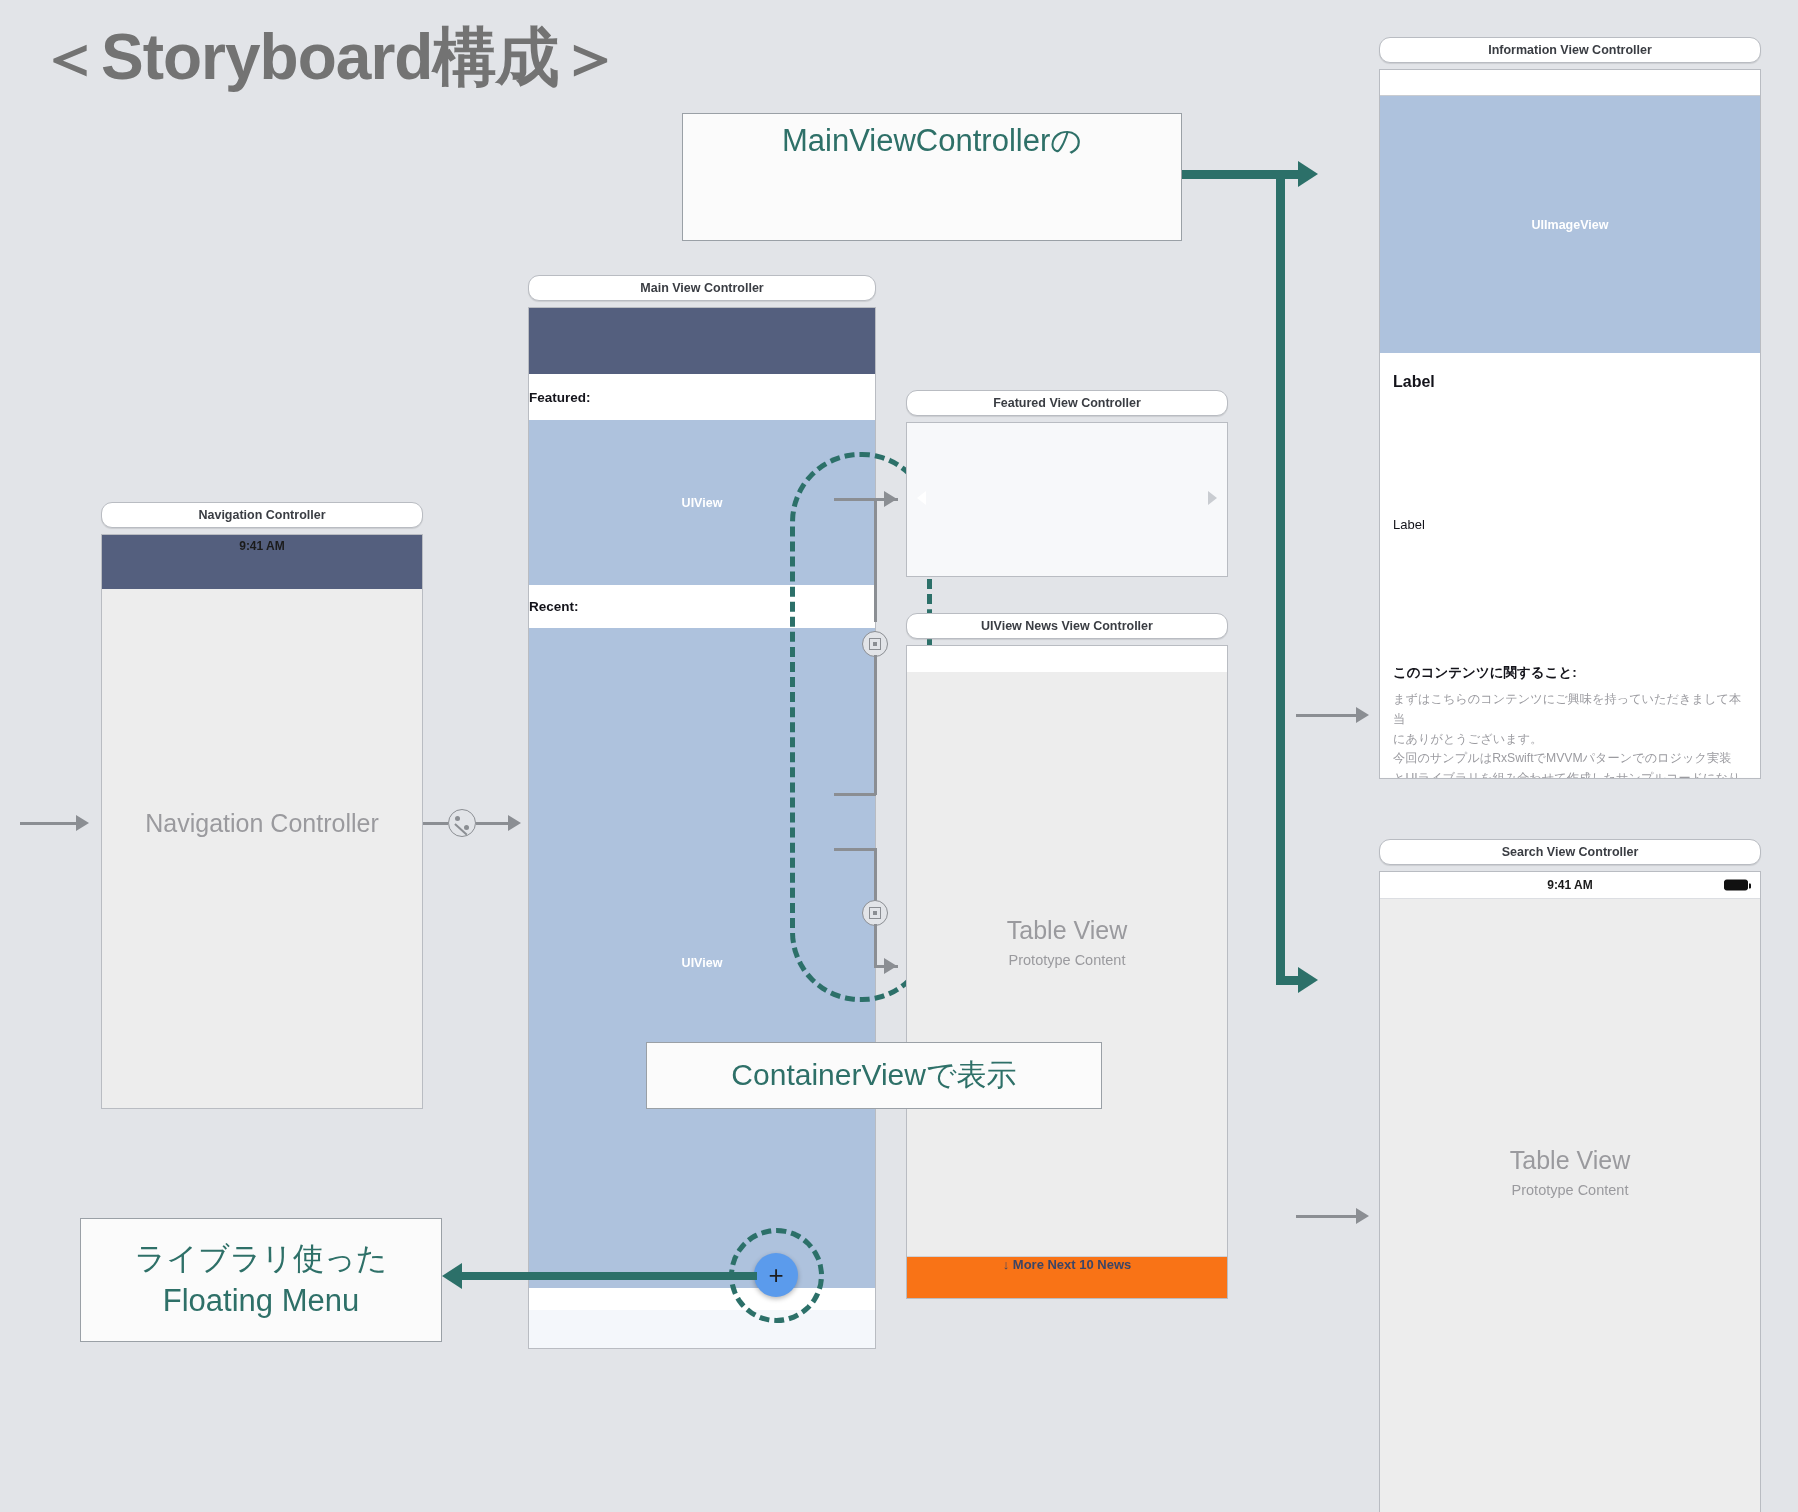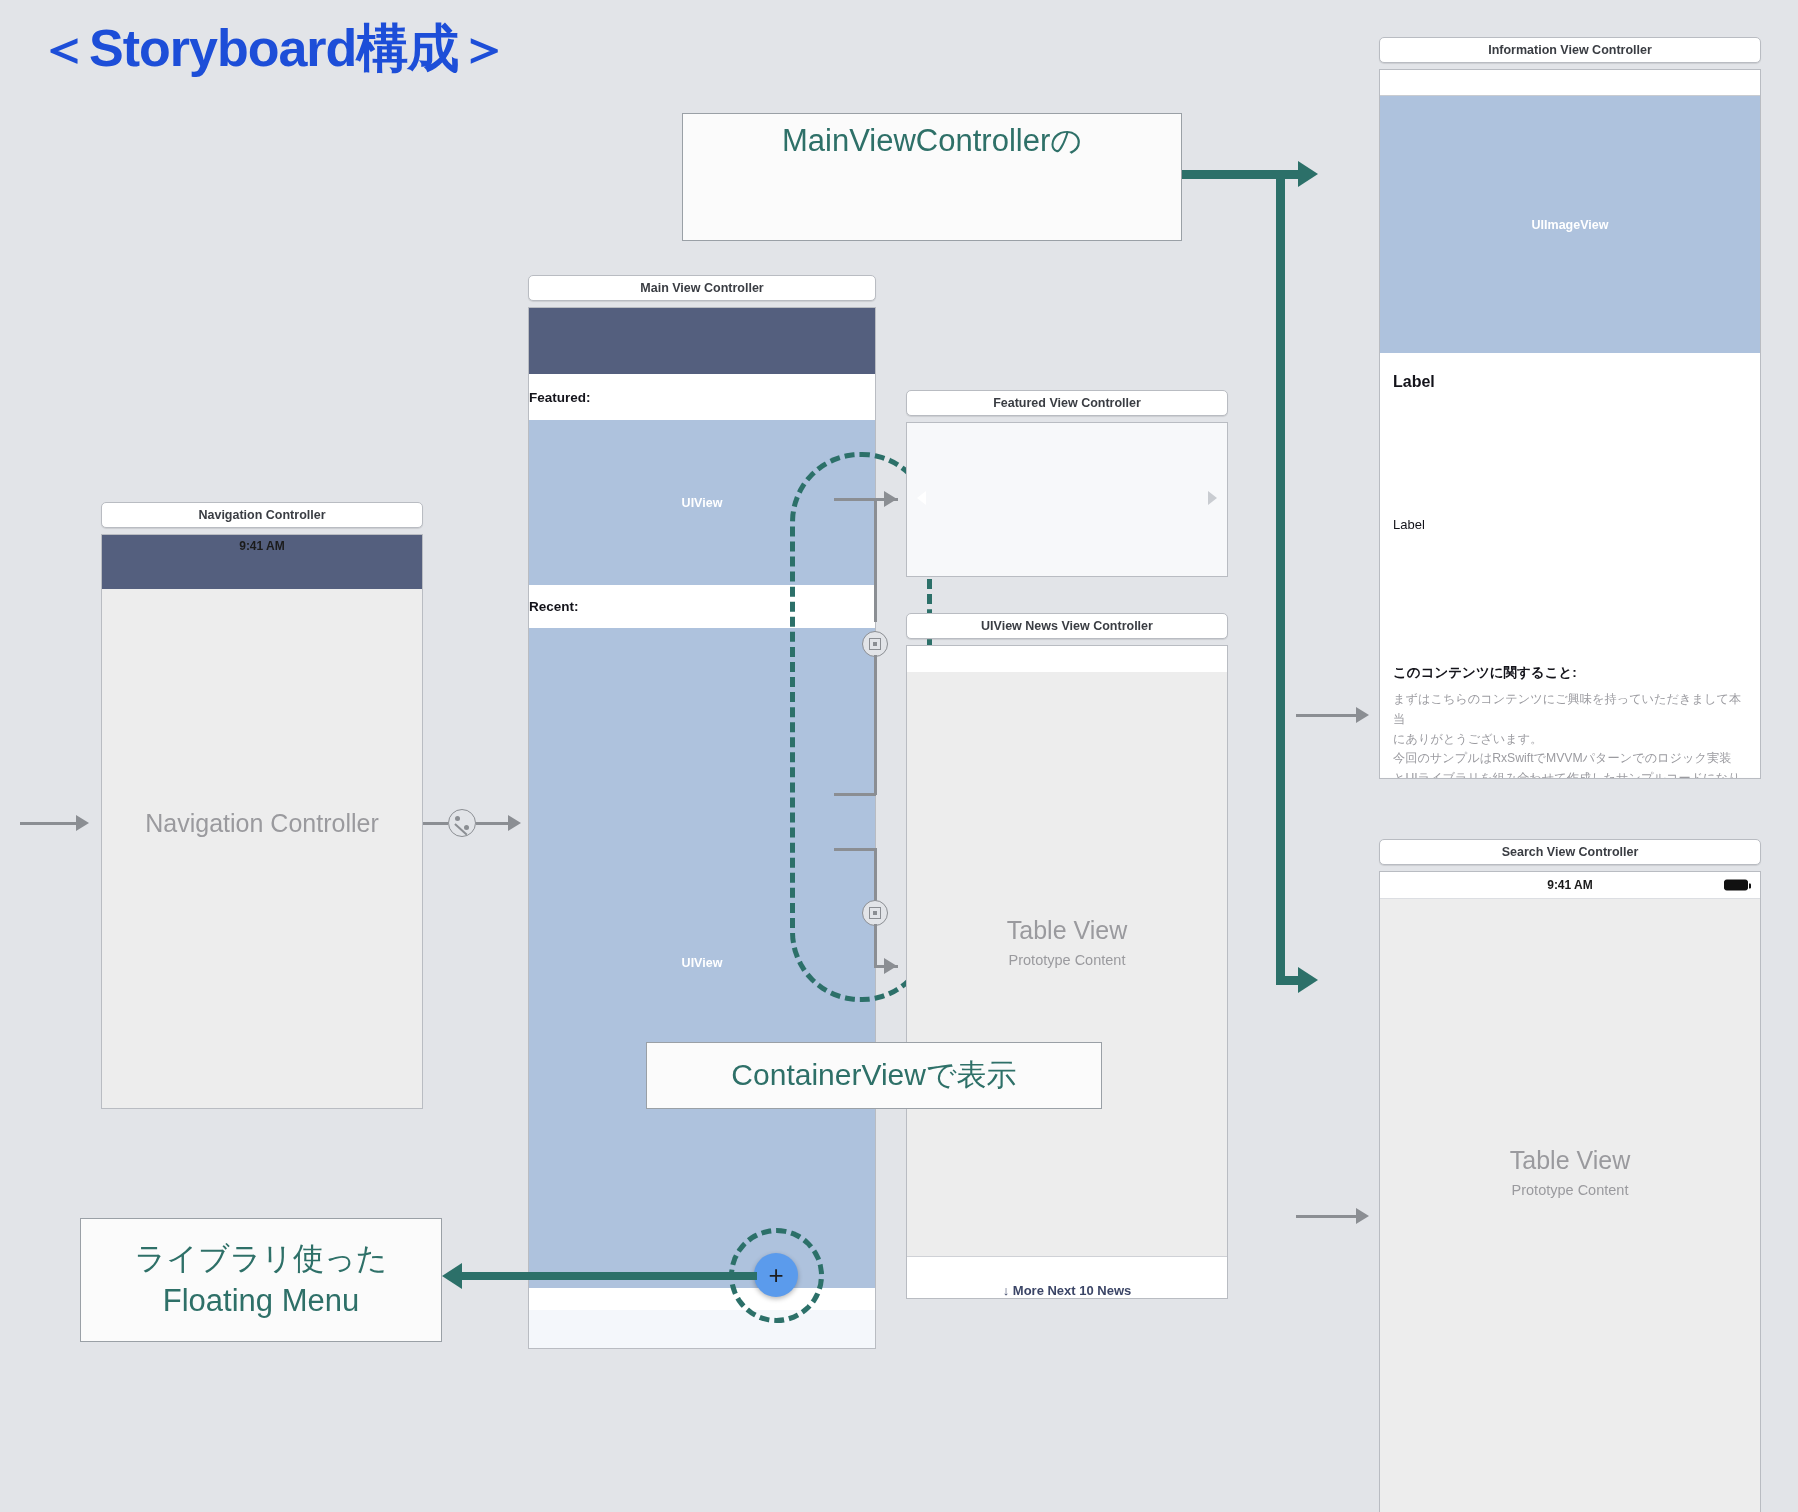--- a/index.html
+++ b/index.html
@@ -10,30 +10,30 @@
     font-family: "Liberation Sans", "DejaVu Sans", sans-serif;
     position: relative;
     overflow: hidden;
   }
   .canvas { position: absolute; inset: 0; }
   .abs { position: absolute; }
 
   
   #page-title {
     left: 38px; top: 14px;
-    font-size: 52px; font-weight: 700;
-    color: #1d4ed8; letter-spacing: -1px;
+    font-size: 64px; font-weight: 700;
+    color: #737373; letter-spacing: -1px;
     white-space: nowrap;
   }
 
   
   .scene-title {
     background: #ffffff;
     border: 1px solid #b9bcc2;
-    border-radius: 5px;
+    border-radius: 11px;
     height: 26px;
     display: flex; align-items: center; justify-content: center;
     font-size: 12.5px; font-weight: 700; color: #3a3d43;
     box-shadow: 0 1px 1px rgba(0,0,0,.10);
   }
   .scene-body {
     background: #ededed;
     border: 1px solid #b9bcc2;
     overflow: hidden;
     position: relative;
@@ -161,22 +161,22 @@
     font-weight: 300;
   }
 
   
   .label-big { font-size: 16px; font-weight: 700; color: #13131a; }
   .label-sm  { font-size: 13px; font-weight: 400; color: #13131a; }
   .info-head { font-size: 13.5px; font-weight: 700; color: #13131a; }
   .info-body { font-size: 12.2px; line-height: 1.62; color: #9b9ba0; }
 
   .more-bar {
-    background: #ffffff;
-    display: flex; align-items: flex-end; justify-content: center;
+    background: #f97316;
+    display: flex; align-items: flex-start; justify-content: center;
     font-size: 13px; font-weight: 700; color: #3b4566;
     border-top: 1px solid #cfd1d6;
   }
   .tri {
     width: 0; height: 0;
     border-top: 7px solid transparent;
     border-bottom: 7px solid transparent;
   }
   .tri.left  { border-right: 9px solid #ffffff; }
   .tri.rightg { border-left: 9px solid #c9ccd1; }

